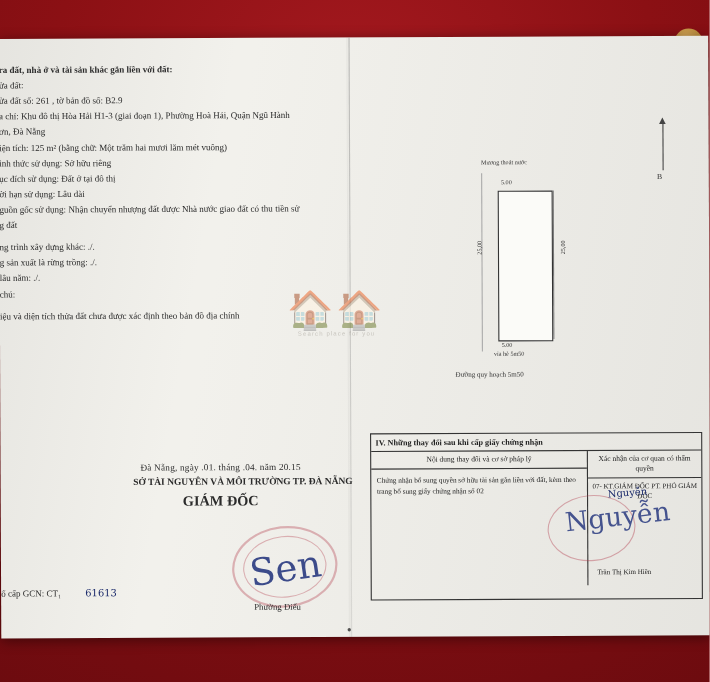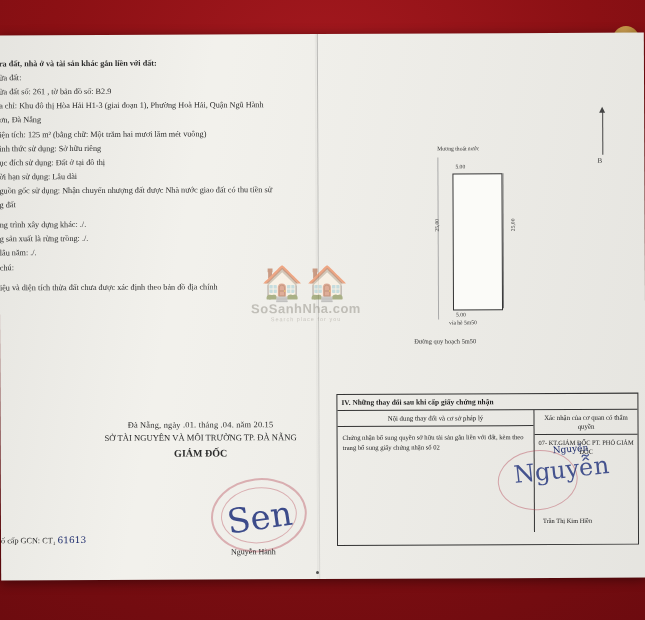--- a/index.html
+++ b/index.html
@@ -69,43 +69,43 @@
     font-size:5.5px;color:#a8a49c;letter-spacing:1px;
     font-family:"Liberation Sans", sans-serif;
   }
 
   
   .sig{
     position:absolute;left:80px;top:384px;width:240px;text-align:center;
     font-size:8.4px;color:#2b2b2b;line-height:1.6;
   }
   .sig .l1{letter-spacing:.2px;}
-  .sig .l2{font-weight:normal;font-size:8.6px;}
-  .sig .l3{font-weight:bold;font-size:10px;}
+  .sig .l2{font-weight:bold;font-size:8.6px;text-align:right;}
+  .sig .l3{font-weight:bold;font-size:13px;}
   .stamp{
     position:absolute;left:130px;top:60px;width:92px;height:70px;
     border:2px solid #b23a4a;border-radius:50%;
     opacity:.35;transform:rotate(-6deg);
   }
   .stamp:after{
     content:"";position:absolute;left:8px;top:7px;right:8px;bottom:7px;
     border:1px solid #b23a4a;border-radius:50%;
   }
   .scrawl{
     position:absolute;left:146px;top:72px;
     font-family:"DejaVu Serif", serif;font-size:34px;color:#1d2f7a;
     transform:rotate(-8deg);opacity:.85;
   }
   .signame{
     position:absolute;left:150px;top:128px;font-size:8px;color:#2b2b2b;
   }
   .gcn{
     position:absolute;left:0px;top:500px;font-size:8.2px;color:#2b2b2b;
   }
-  .gcn .num{font-family:"DejaVu Serif", serif;color:#1b2a6b;font-size:9px;}
+  .gcn .num{font-family:"DejaVu Serif", serif;color:#1b2a6b;font-size:9px;margin-left:20px;}
 
   
   .right-title{
     position:absolute;left:340px;top:36px;font-size:8.4px;color:#222;font-weight:bold;
     white-space:nowrap;
   }
   .map-frame{
     position:absolute;left:398px;top:72px;width:212px;height:230px;
   }
   .northline{
@@ -198,31 +198,30 @@
     <div class="ln">ng trình xây dựng khác:  ./.</div>
     <div class="ln">g sản xuất là rừng trồng:  ./.</div>
     <div class="ln">lâu năm:  ./.</div>
     <div class="ln">chú:</div>
     <div style="height:6px"></div>
     <div class="ln">iệu và diện tích thửa đất chưa được xác định theo bản đồ địa chính</div>
   </div>
 
   <div class="wm">
     <div class="house">🏠🏠</div>
-    <div class="wm-name">SoSanhNha.com</div>
     <div class="wm-sub">Search place for you</div>
   </div>
 
   <div class="sig">
     <div class="l1">Đà Nẵng, ngày  .01. tháng  .04.  năm 20.15</div>
     <div class="l2">SỞ TÀI NGUYÊN VÀ MÔI TRƯỜNG TP. ĐÀ NẴNG</div>
     <div class="l3">GIÁM ĐỐC</div>
     <div class="stamp"></div>
     <div class="scrawl">Sen</div>
-    <div class="signame">Nguyễn Hành</div>
+    <div class="signame">Phường Điểu</div>
   </div>
 
   <div class="gcn">
     <span>ố cấp GCN:  CT₁</span>
     <span class="num">61613</span>
   </div>
 
 
   <div class="map-frame">
     <div class="northline"></div>

